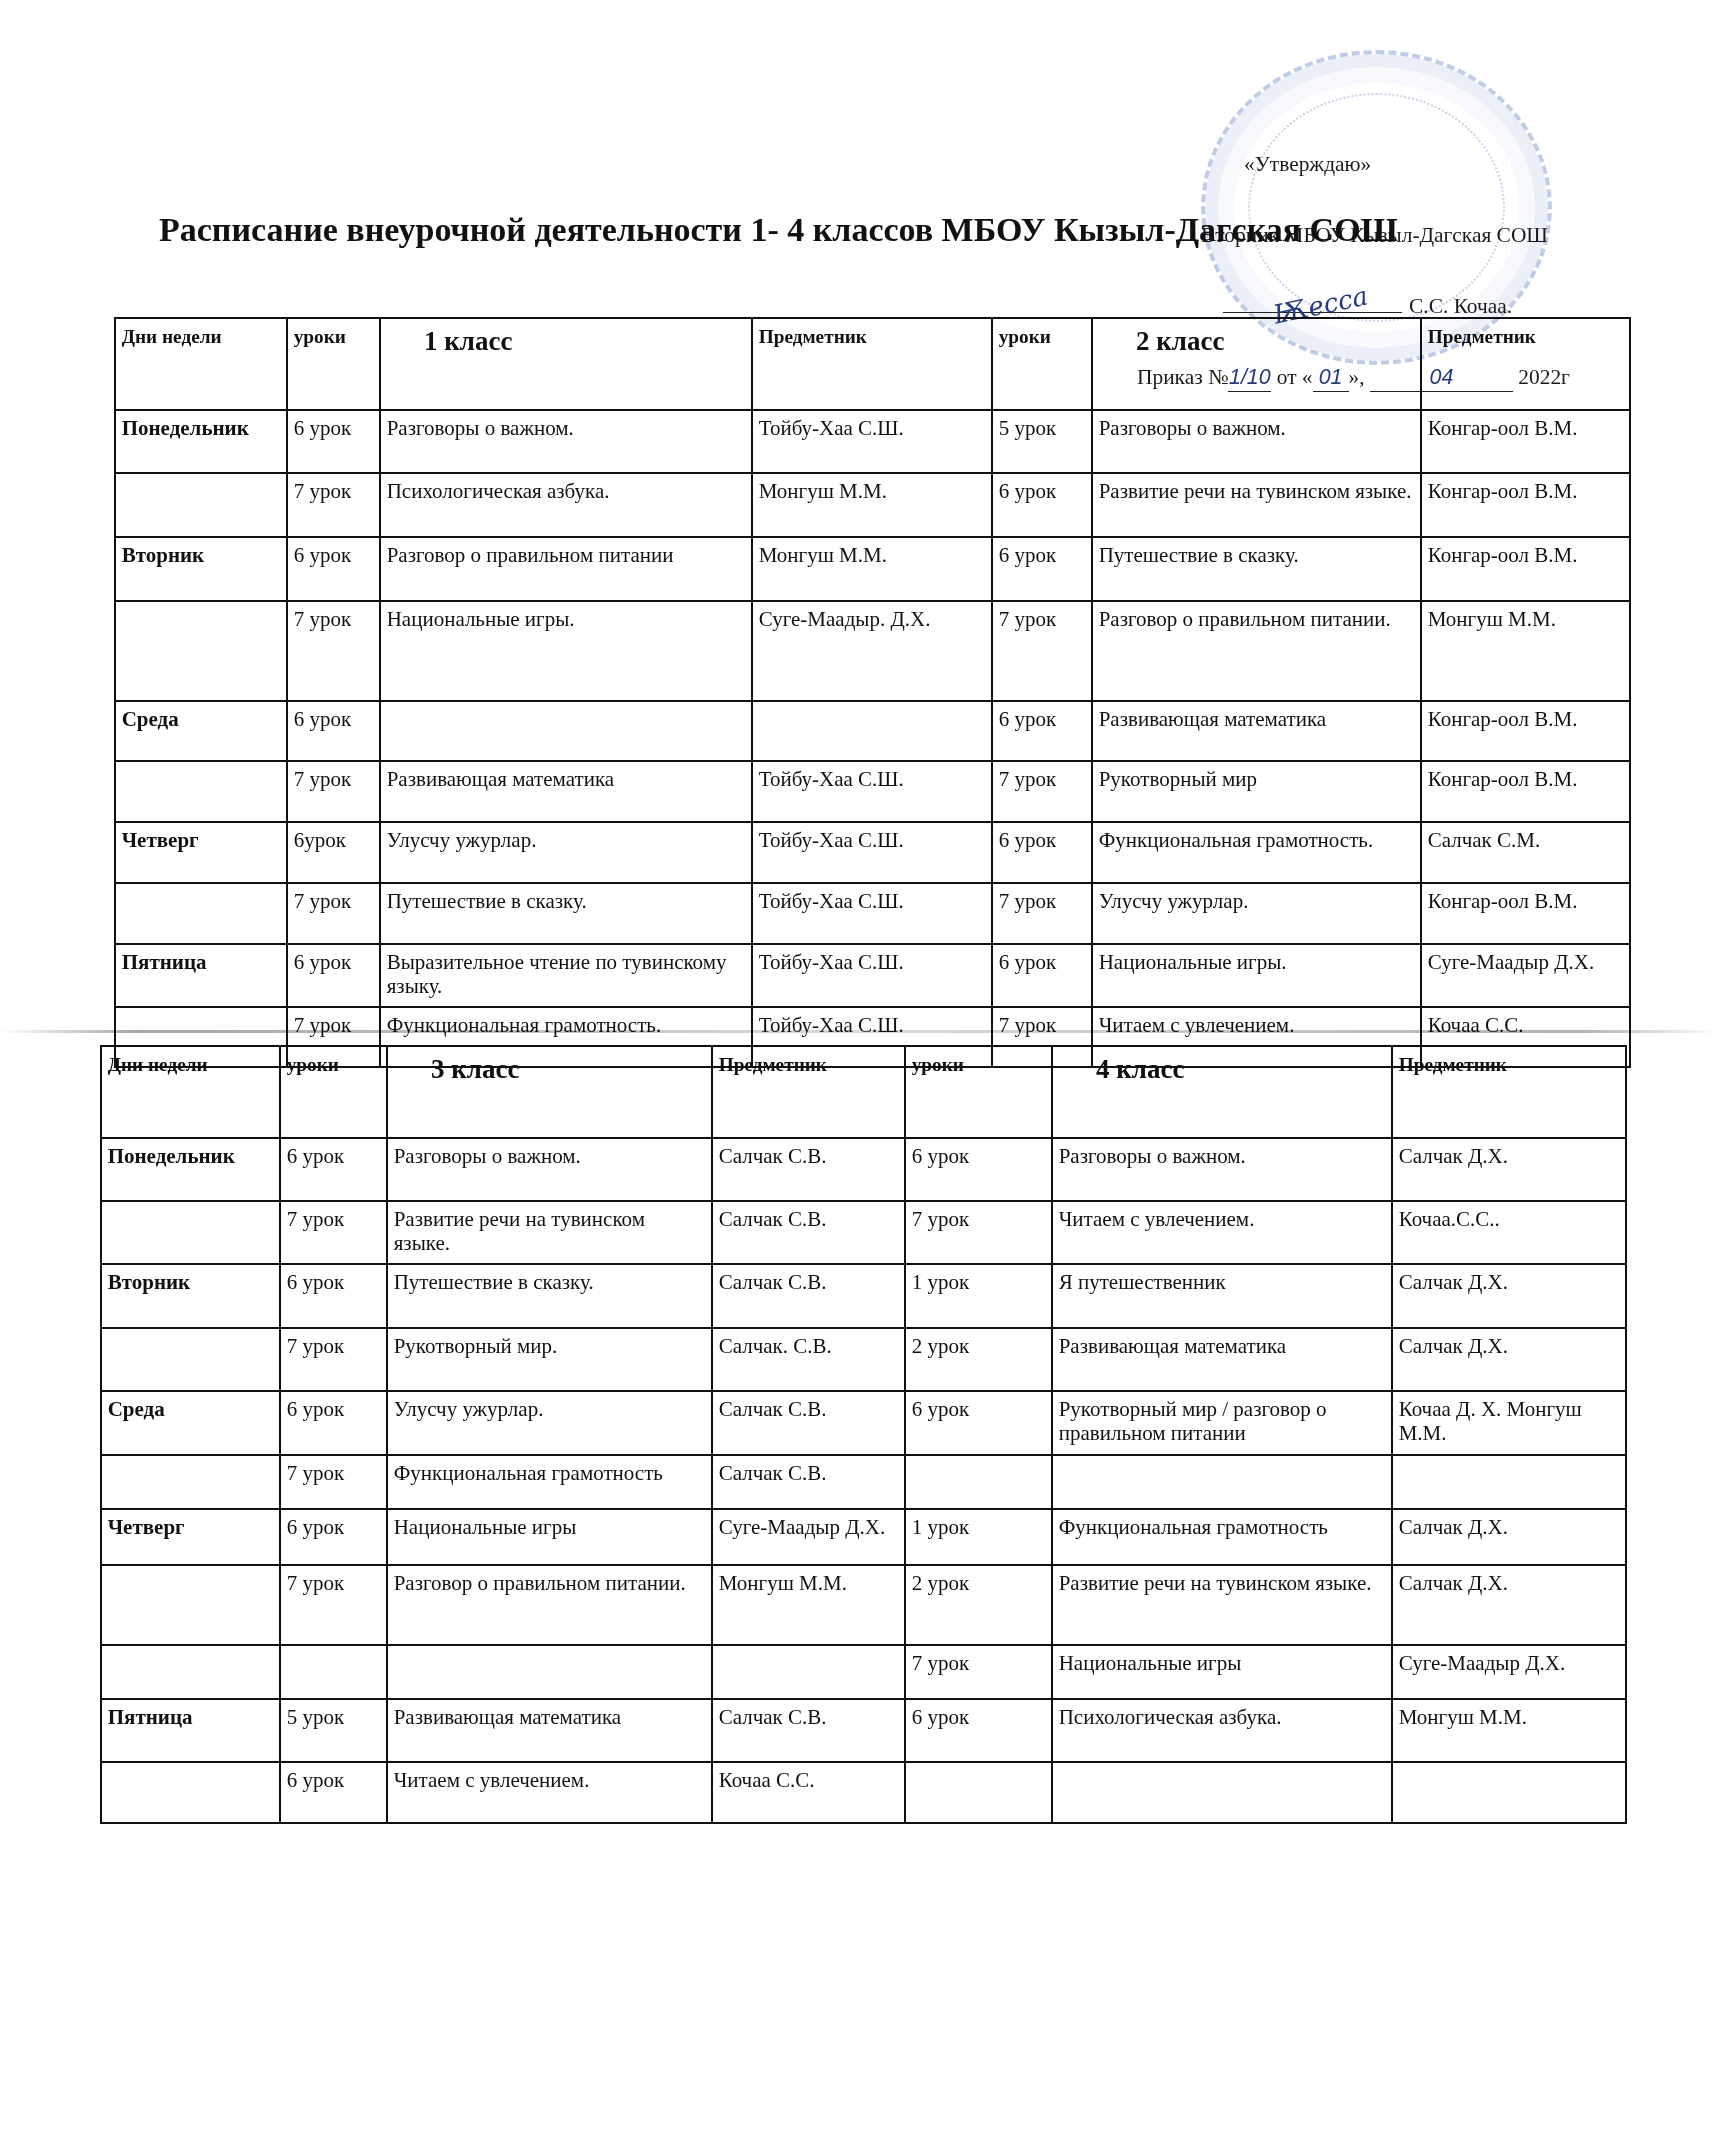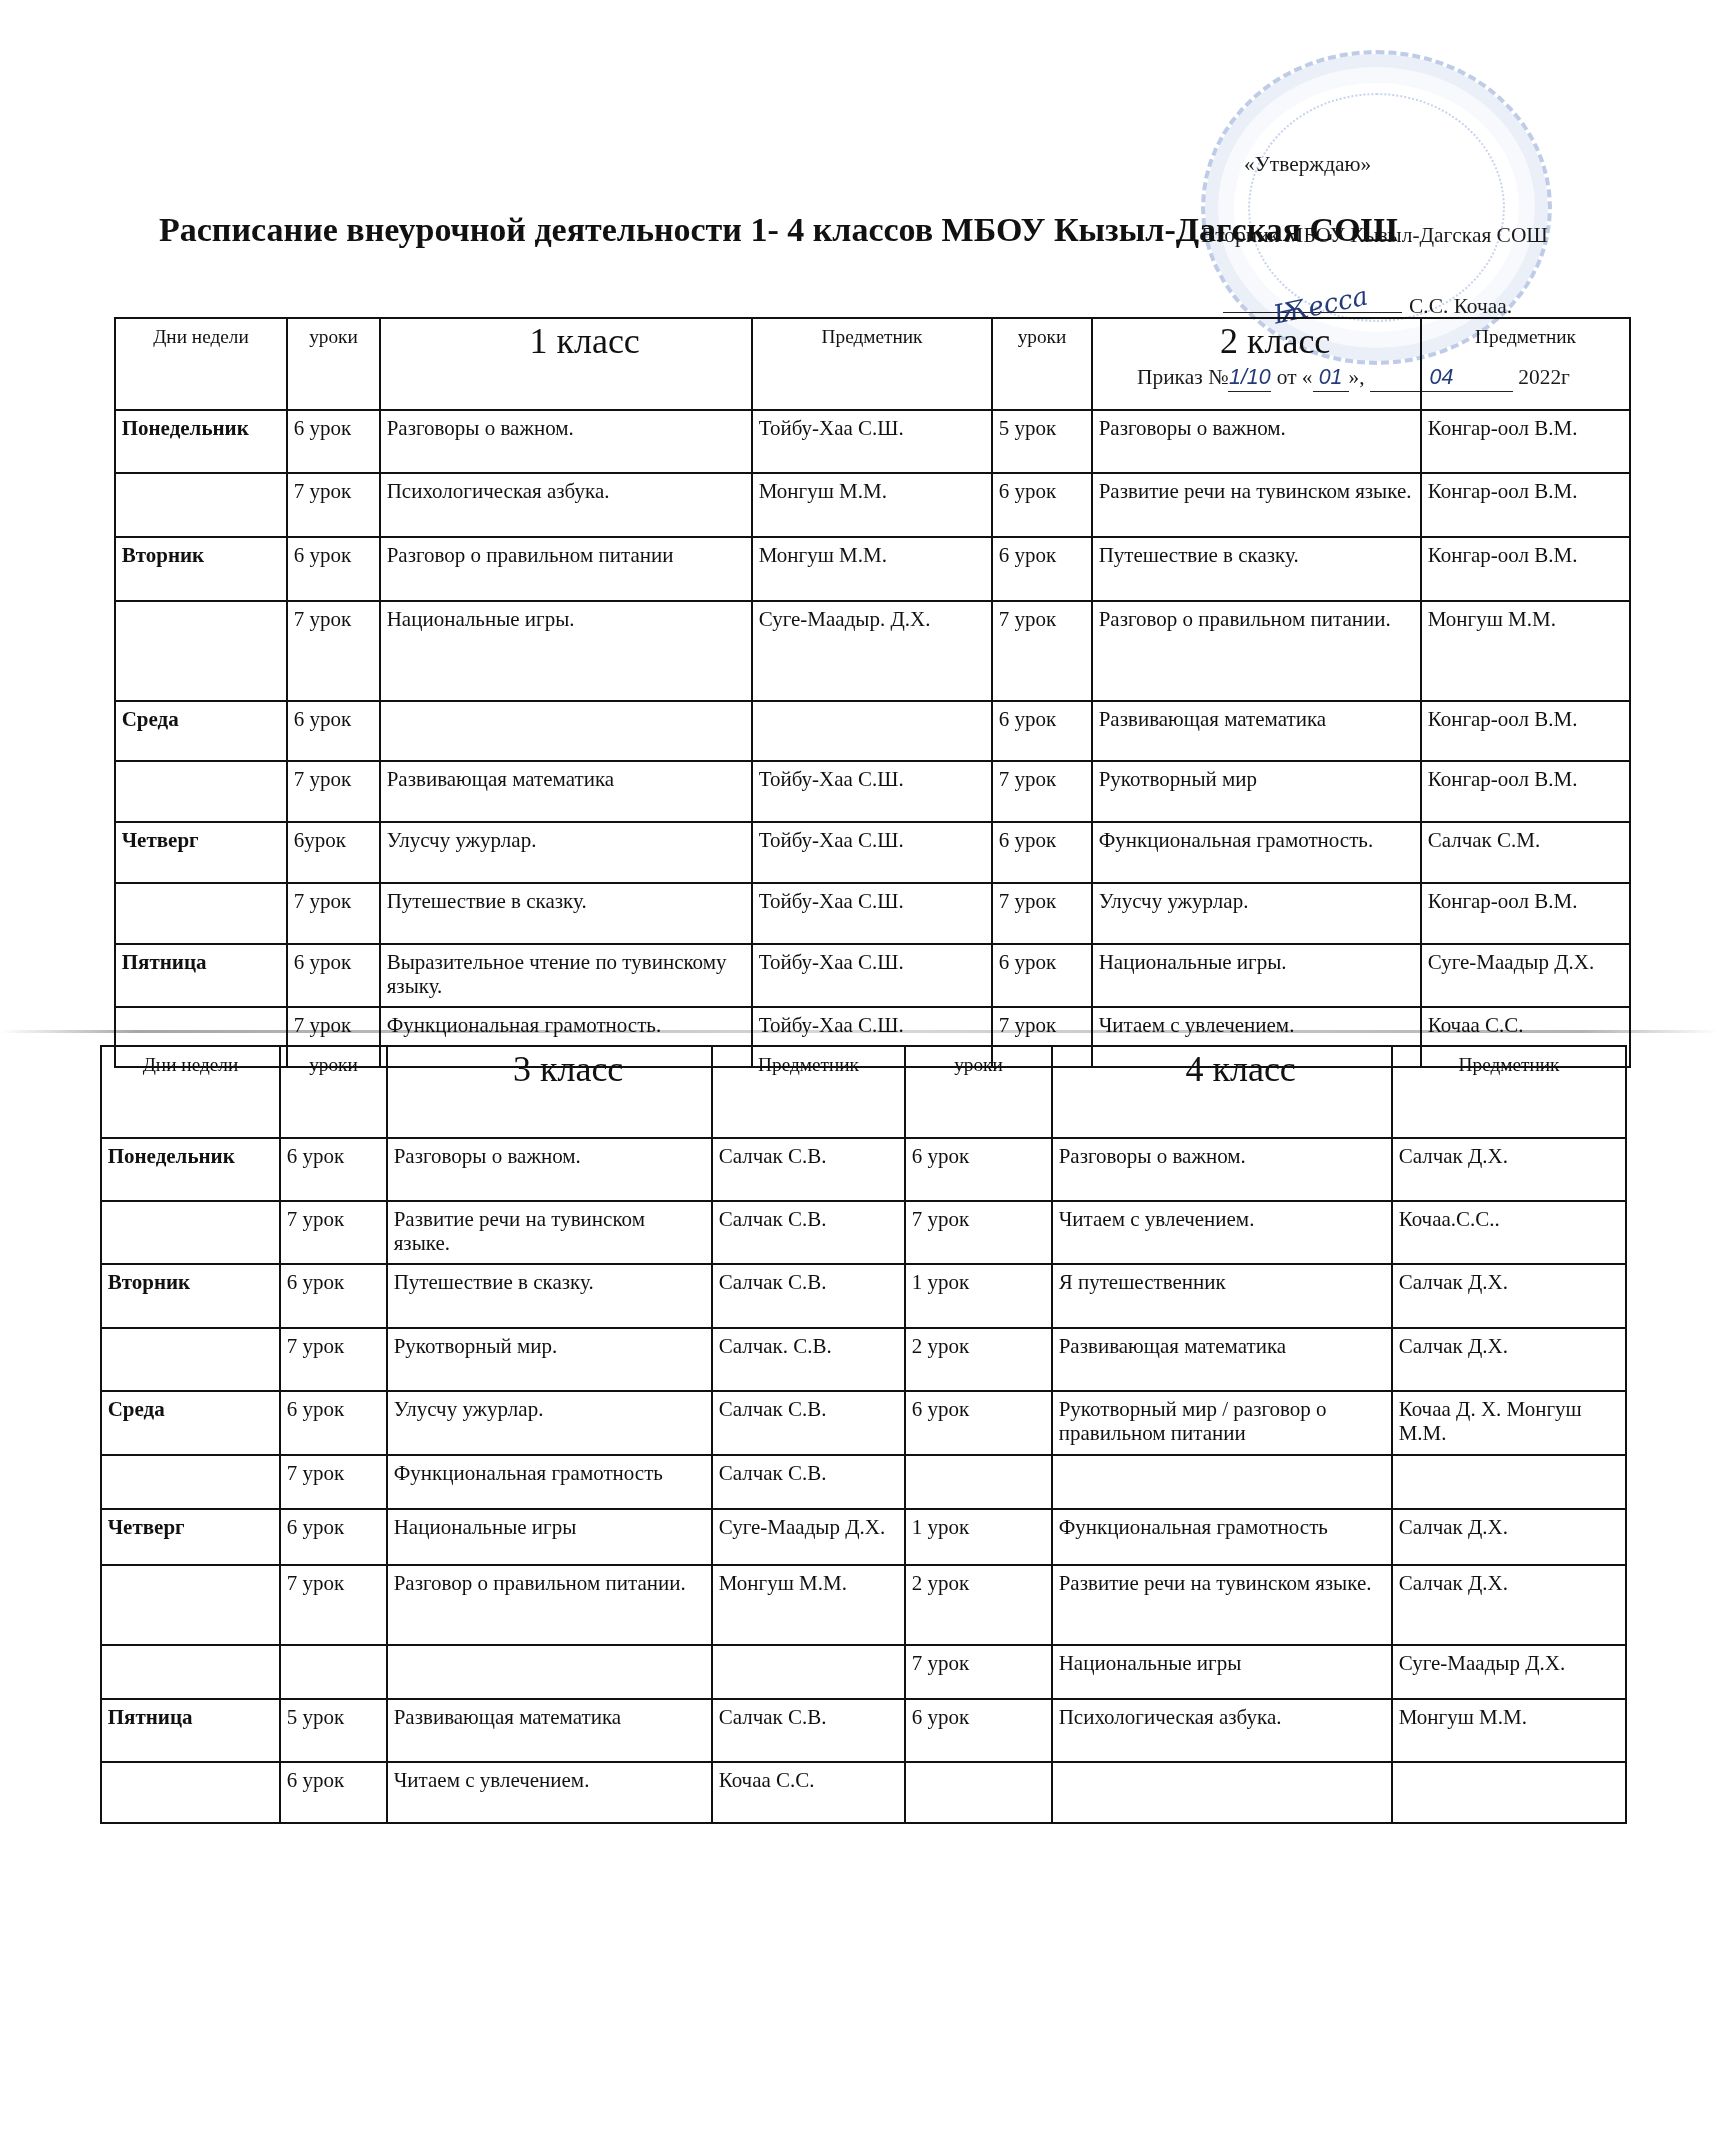--- a/index.html
+++ b/index.html
@@ -38,22 +38,22 @@
   .title .t2 { white-space: nowrap; }
 
   table.sched {
     position: absolute; border-collapse: collapse; table-layout: fixed;
     font-size: 21px; line-height: 24px;
   }
   table.sched td, table.sched th {
     border: 2.1px solid #111; vertical-align: top; text-align: left;
     padding: 5.7px 5.7px; font-weight: normal; overflow: hidden;
   }
-  table.sched th { font-weight: normal; font-size: 19.3px; height: 74px; text-align: center; }
-  table.sched th.klass { font-size: 36px; padding-left: 43px; padding-top: 10px; }
+  table.sched th { font-weight: bold; font-size: 19.3px; height: 74px; }
+  table.sched th.klass { font-size: 27px; padding-left: 43px; padding-top: 10px; }
   table.sched td.day { font-weight: bold; }
   #t1 { left: 114px; top: 317px; width: 1514px; }
   #t2 { left: 100px; top: 1045px; width: 1524px; }
   .scanline {
     position: absolute; left: 0; top: 1030px; width: 1719px; height: 2.9px;
     background: linear-gradient(90deg, rgba(0,0,0,0.0), rgba(0,0,0,0.35) 8%, rgba(0,0,0,0.15) 50%, rgba(0,0,0,0.3) 92%, rgba(0,0,0,0));
   }
 </style>
 </head>
 <body>

